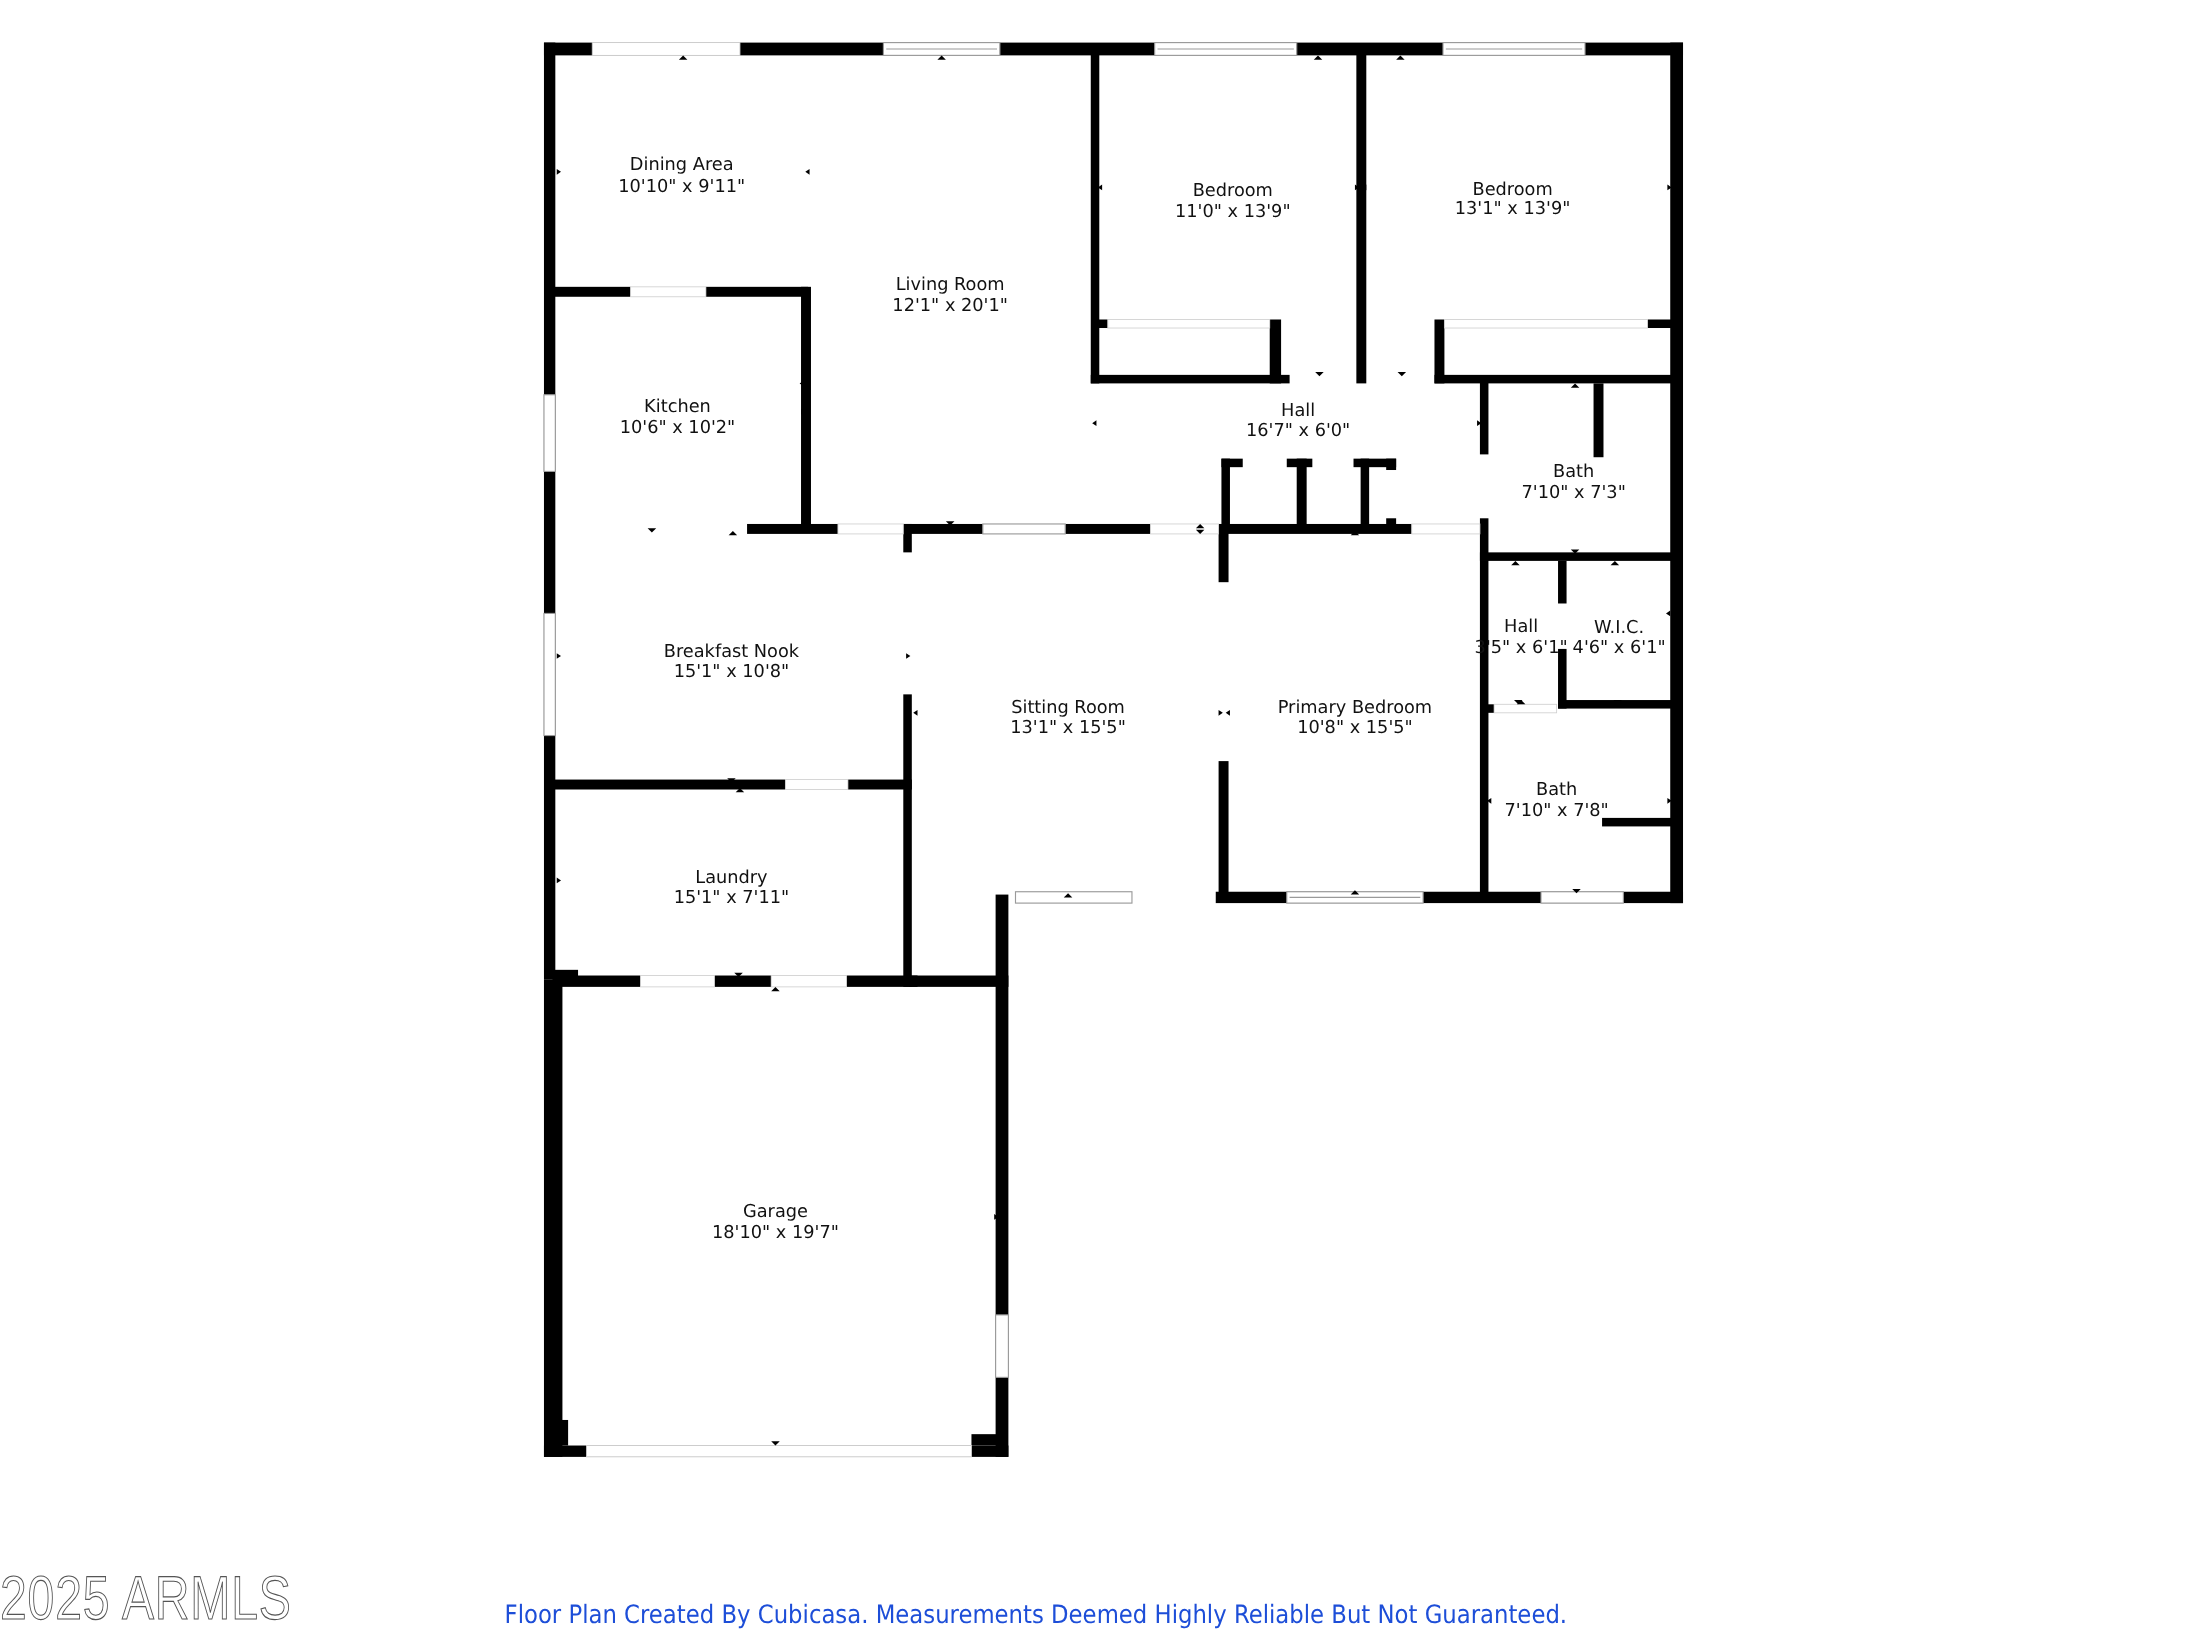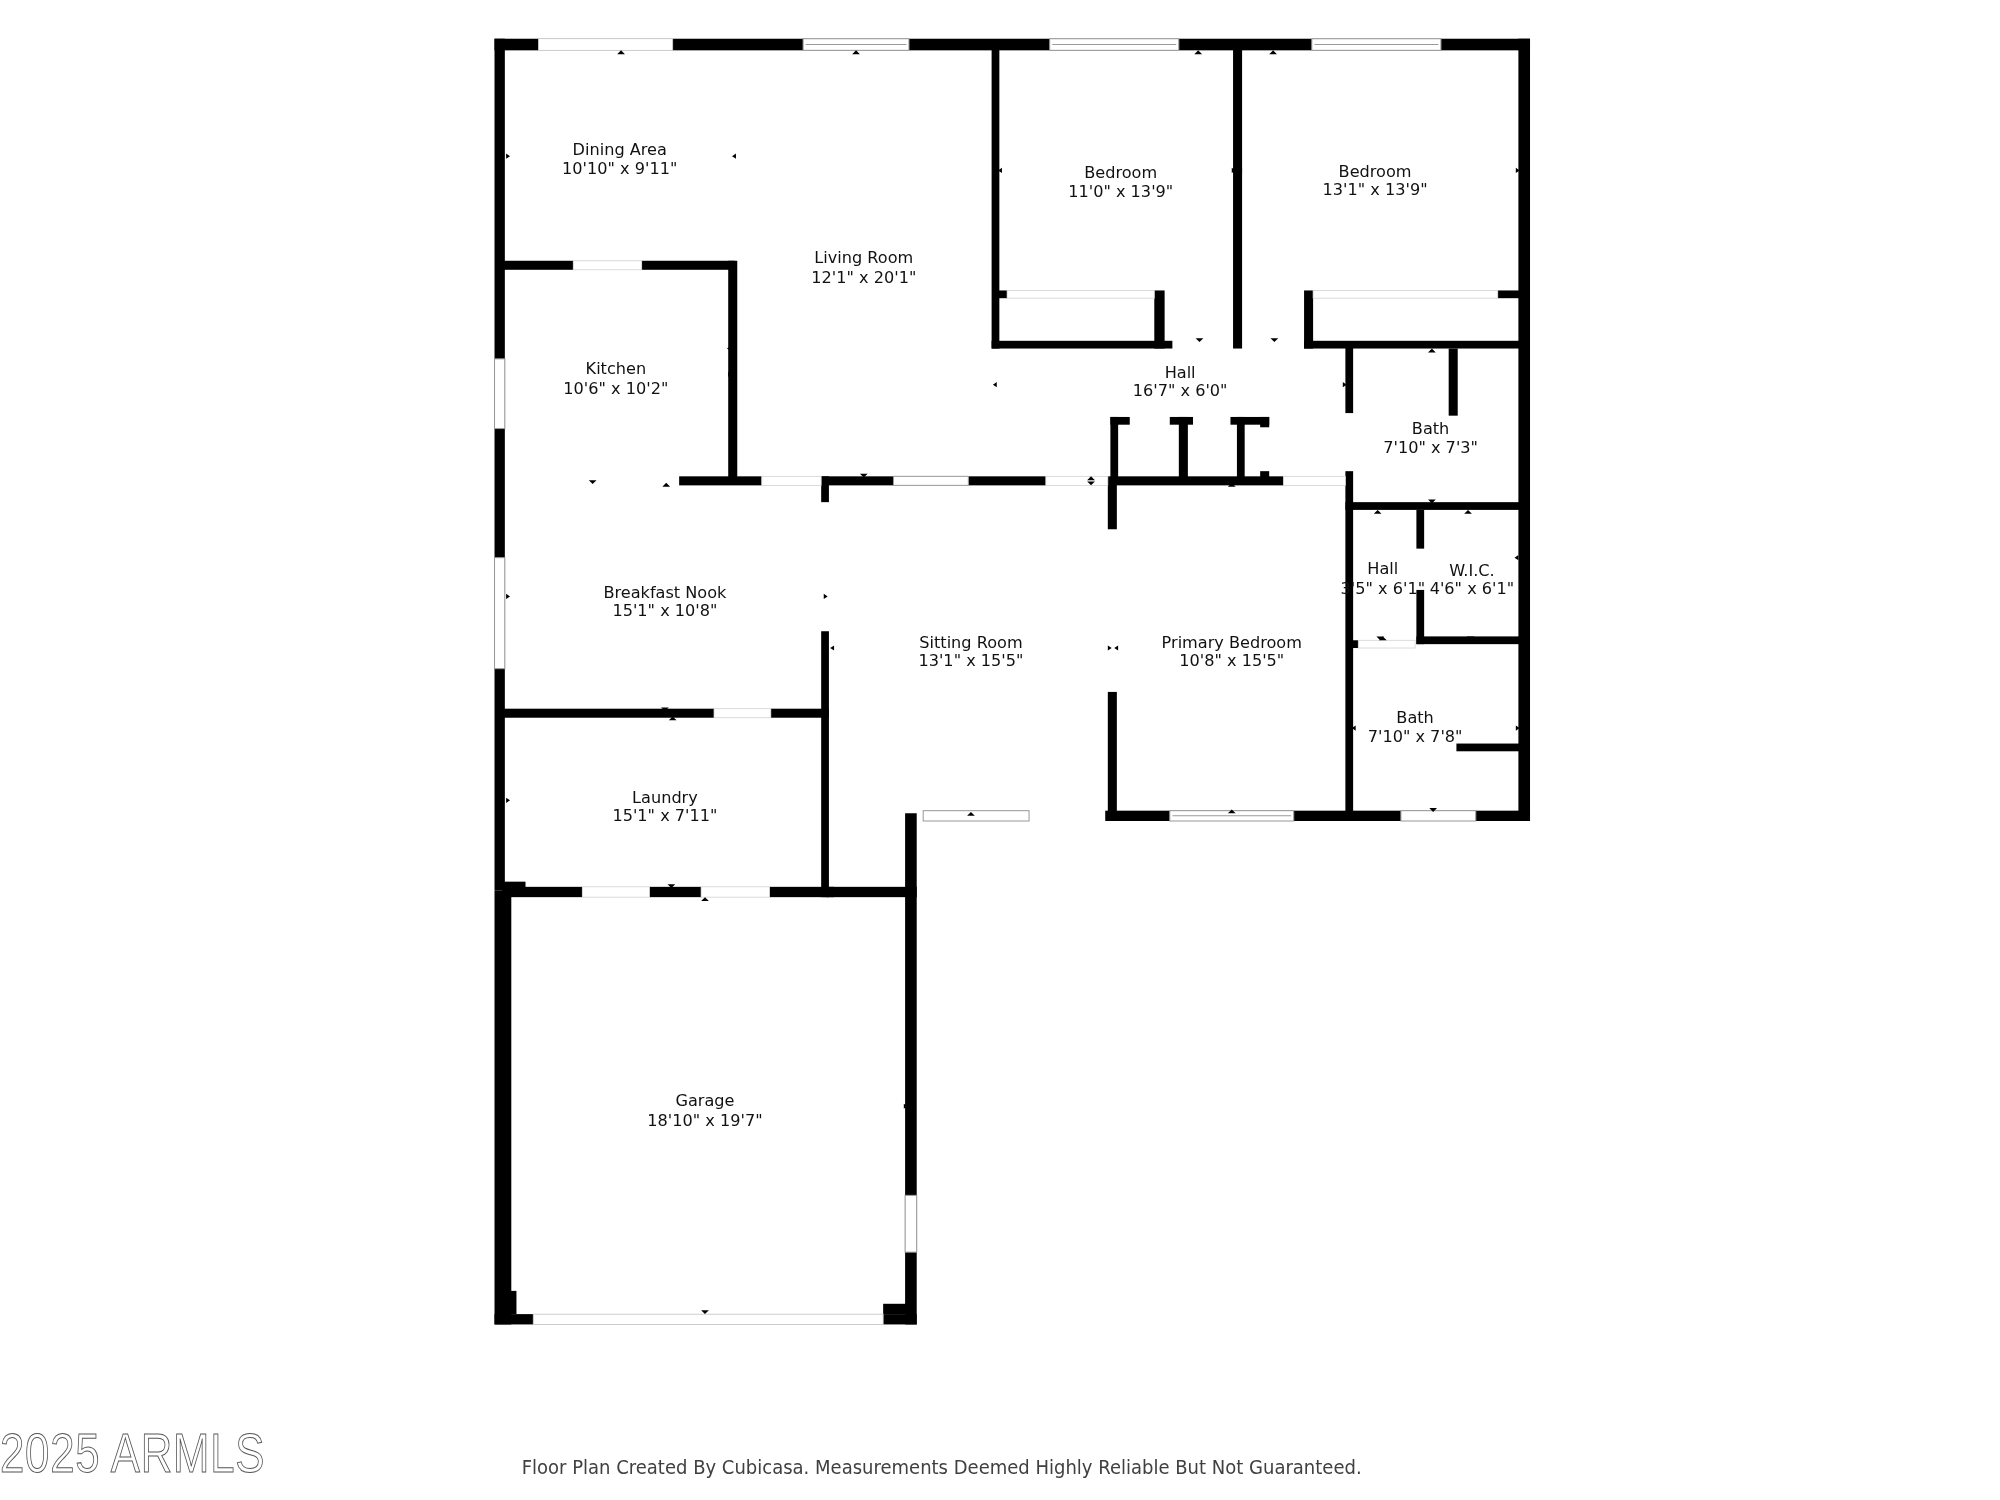--- a/index.html
+++ b/index.html
@@ -4,21 +4,21 @@
 <style>
   html, body { margin: 0; padding: 0; background: #ffffff; }
   body { width: 2000px; height: 1500px; position: relative; overflow: hidden; font-family: "DejaVu Sans", sans-serif; }
   #plan { position: absolute; left: 0; top: 0; width: 2000px; height: 1500px; }
   .wall { fill: #000000; }
   .win { fill: #ffffff; stroke: #9a9a9a; stroke-width: 0.8; }
   .opening { fill: #ffffff; stroke: #d0d0d0; stroke-width: 0.6; }
   .lbl { font-family: "DejaVu Sans", sans-serif; font-size: 12.5px; fill: #111111; text-anchor: middle; }
   .tick { fill: #000000; }
   .watermark { position: absolute; left: 0; top: 1420px; font-family: "Liberation Sans", sans-serif; font-size: 56px; font-weight: 100; color: transparent; -webkit-text-stroke: 1px #555555; letter-spacing: 1px; transform: scaleX(0.78); transform-origin: left top; }
-  .footer { position: absolute; left: 0; width: 1584px; top: 1455px; text-align: center; font-family: "DejaVu Sans", sans-serif; font-size: 20px; color: #404040; }
+  .footer { position: absolute; left: 0; width: 1584px; top: 1455px; text-align: center; font-family: "DejaVu Sans", sans-serif; font-size: 23px; color: #1d4ed8; }
   .footer span { display: inline-block; transform: scaleX(0.9); margin-left: 300px; }
 </style>
 </head>
 <body>
 
 <svg id="plan" viewBox="0 0 1549 1162" preserveAspectRatio="none" xmlns="http://www.w3.org/2000/svg">
 
   <g>
 
     <rect class="wall" x="383" y="30" width="802" height="9"></rect>

